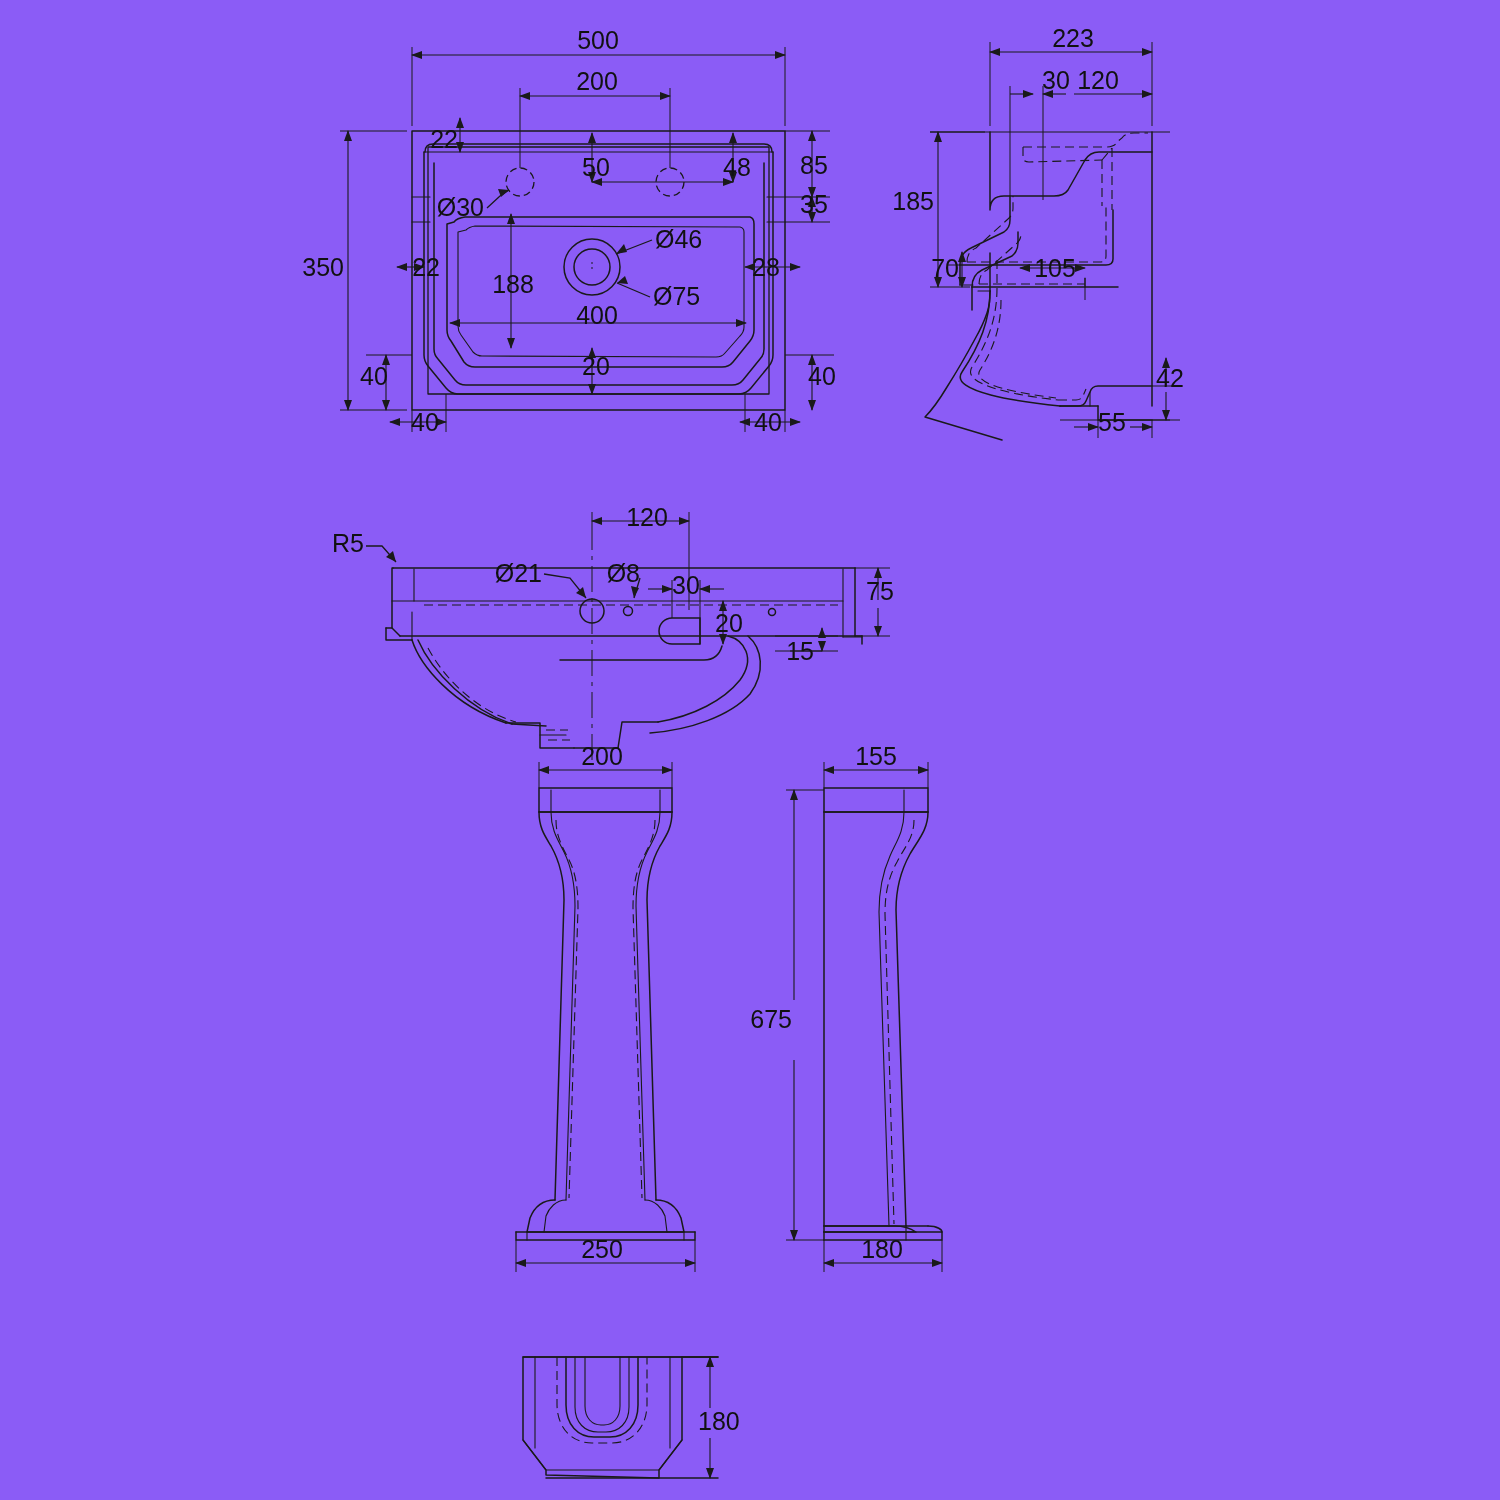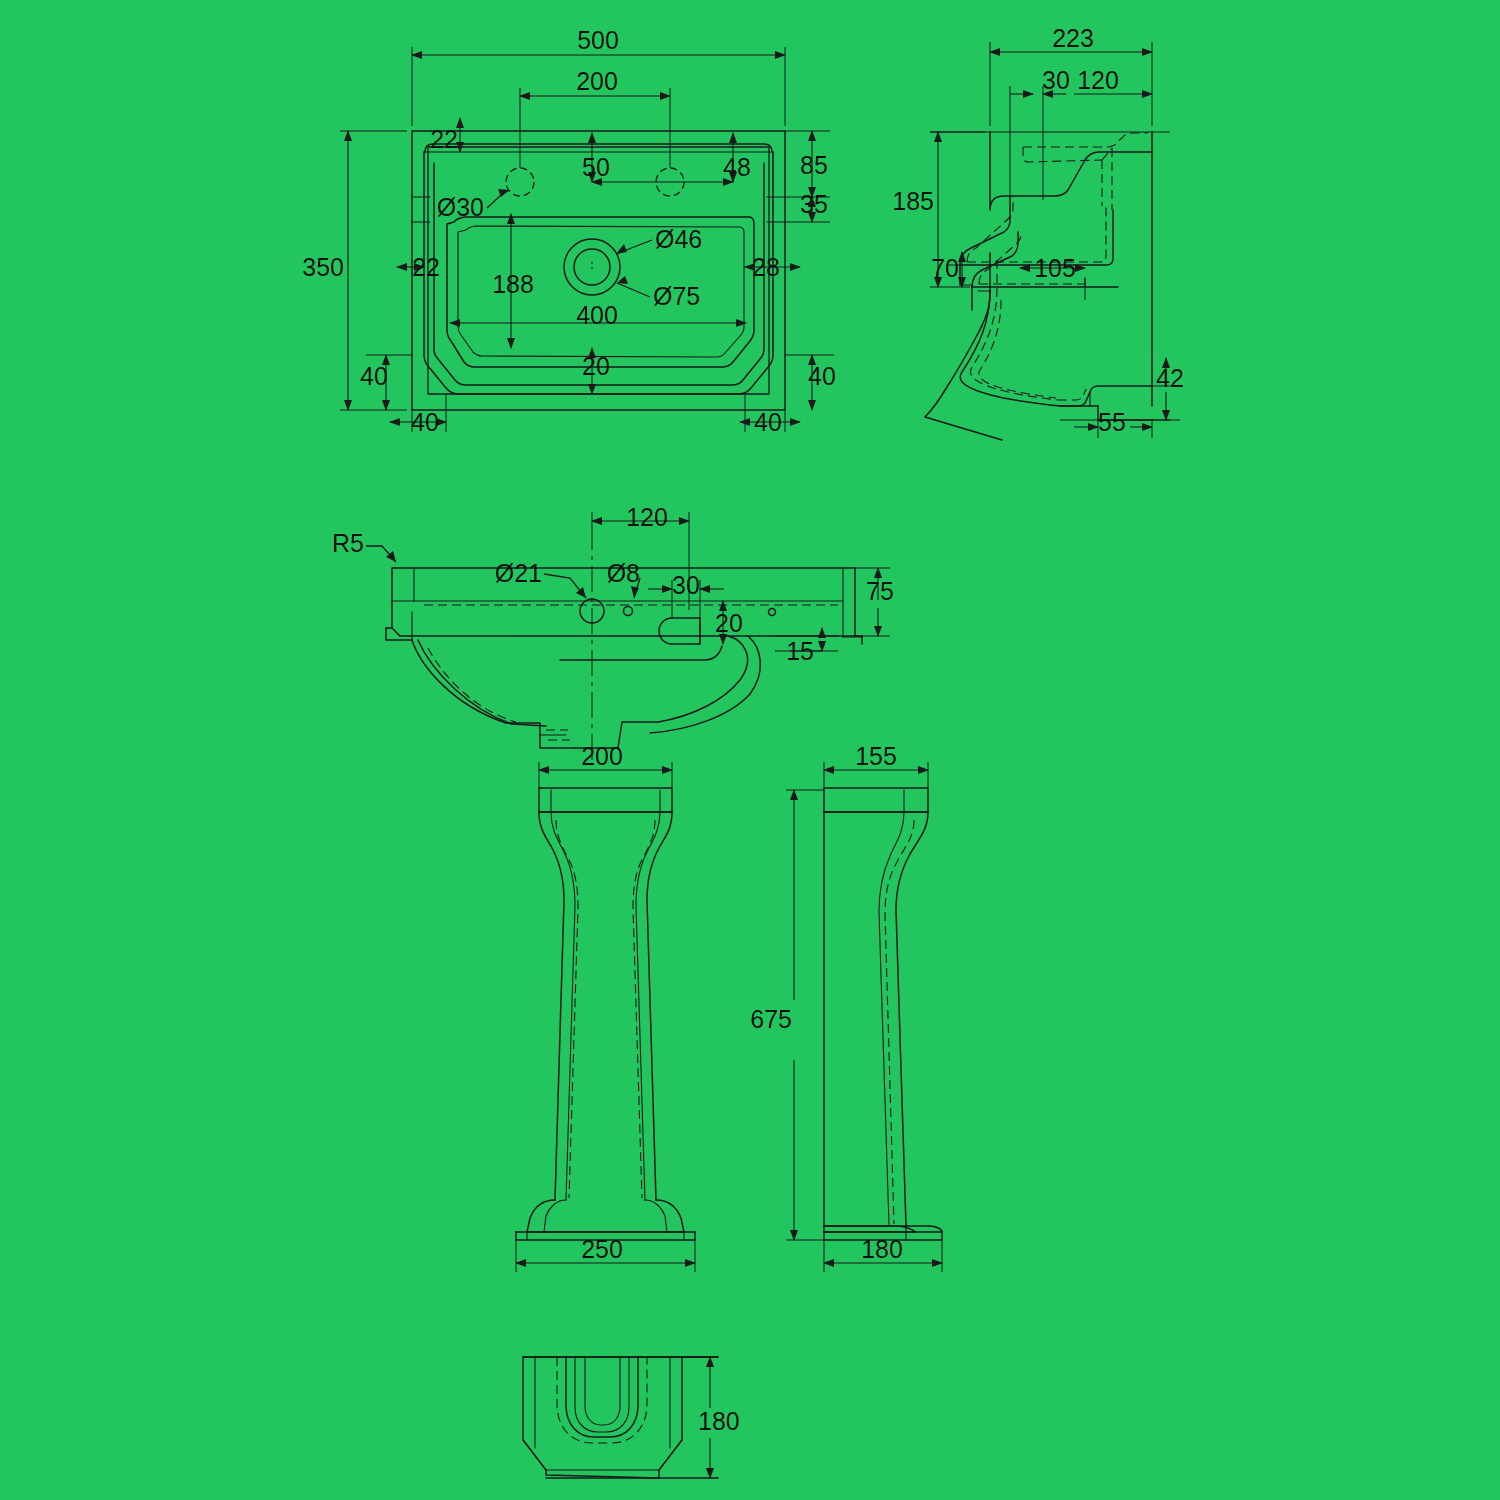--- a/index.html
+++ b/index.html
@@ -8,21 +8,21 @@
     padding: 0;
     background: #ffffff;
   }
   body {
     font-family: "Liberation Sans", sans-serif;
   }
   #sheet {
     position: relative;
     width: 1500px;
     height: 1500px;
-    background: #22c55e;
+    background: #8b5cf6;
     overflow: hidden;
   }
   #sheet svg {
     position: absolute;
     left: 0;
     top: 0;
   }
   .ln   { stroke: #1a1a1a; stroke-width: 1.5; fill: none; stroke-linecap: round; stroke-linejoin: round; }
   .ln-t { stroke: #1a1a1a; stroke-width: 1.1; fill: none; stroke-linecap: round; stroke-linejoin: round; }
   .dim  { stroke: #1a1a1a; stroke-width: 1.1; fill: none; }

